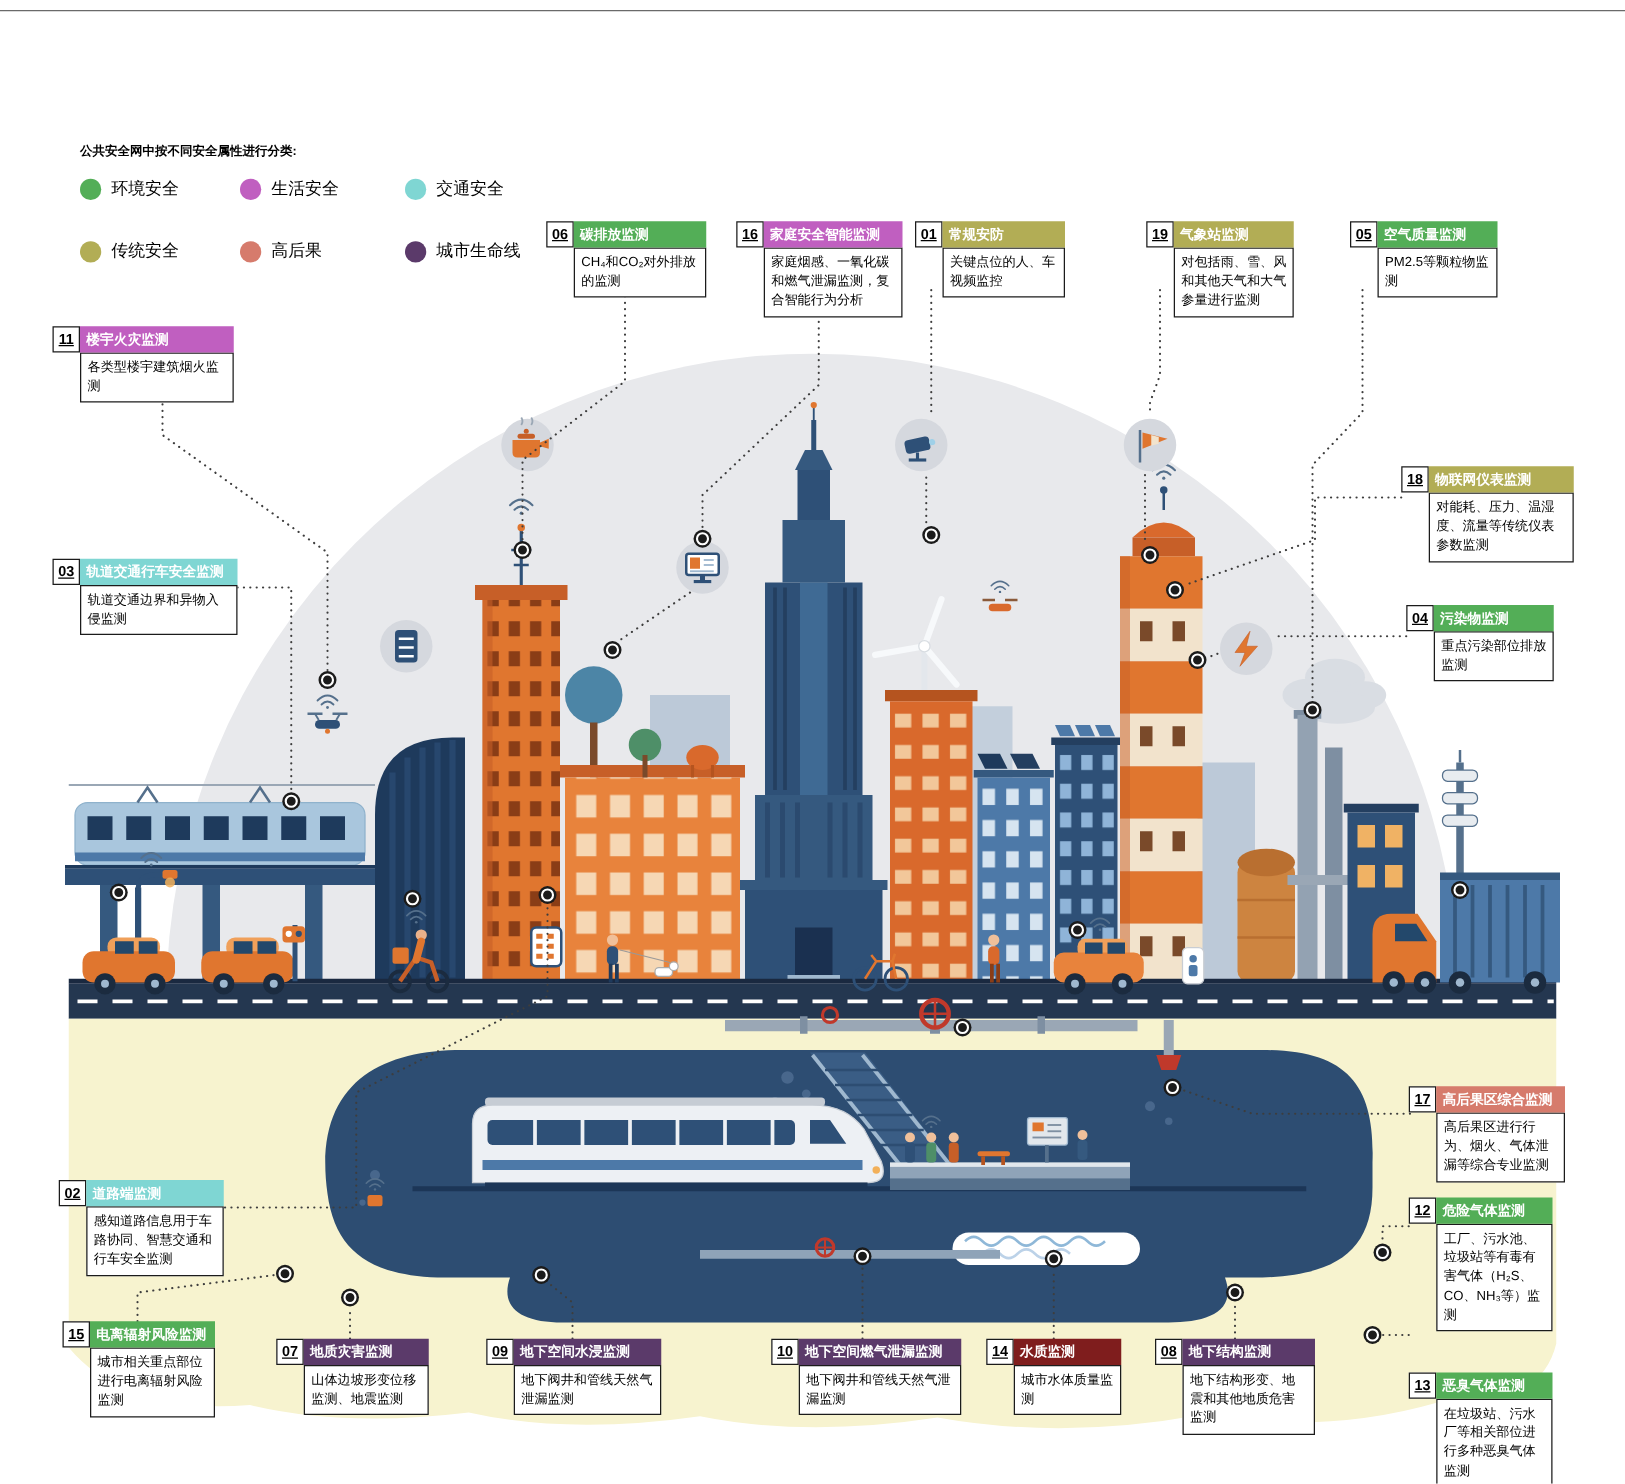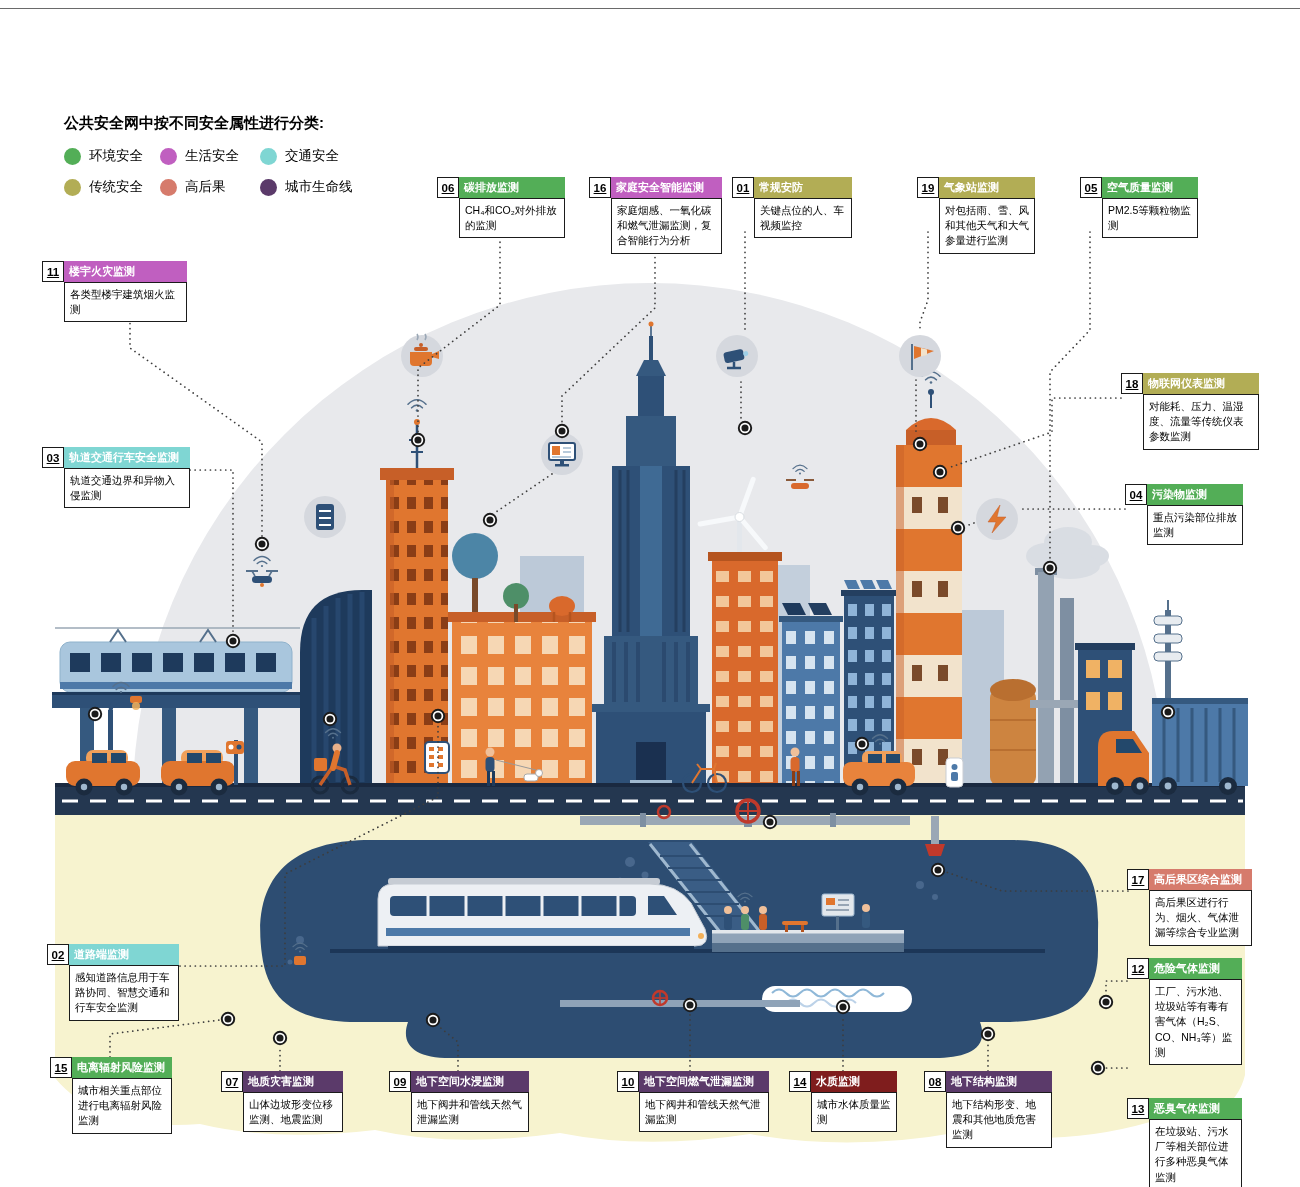--- a/index.html
+++ b/index.html
@@ -3,22 +3,22 @@
 <meta charset="utf-8">
 <style>
   * { margin:0; padding:0; box-sizing:border-box; }
   html,body { background:#fff; }
   .stage { position:relative; width:1300px; height:1187px; background:#fff; overflow:hidden;
            font-family:"Liberation Sans","DejaVu Sans",sans-serif; color:#000; }
   .top-rule { position:absolute; top:8px; left:0; width:100%; border-top:1.5px solid #6a6a6a; }
   .main-title { position:absolute; top:36px; left:0; width:100%; text-align:center;
                 font-size:52px; font-weight:900; letter-spacing:3px; }
   .legend { position:absolute; left:64px; top:114px; }
-  .legend-heading { font-size:15px; font-weight:700; margin-bottom:14px; }
-  .legend-grid { display:grid; grid-template-columns:96px 100px 134px; row-gap:13px; }
+  .legend-heading { font-size:10px; font-weight:700; margin-bottom:14px; }
+  .legend-grid { display:grid; grid-template-columns:96px 100px 134px; row-gap:13px;gap:32px; }
   .legend-item { display:flex; align-items:center; gap:8px; font-size:13.5px; }
   .legend-dot { width:17px; height:17px; border-radius:50%; flex:0 0 17px; }
   svg.city { position:absolute; inset:0; }
   .callout { position:absolute; }
   .c-head { display:flex; align-items:stretch; height:21px; }
   .badge { flex:0 0 22px; width:22px; background:#fff; border:1.5px solid #1b1b1b;
            display:flex; align-items:center; justify-content:center; font-size:11.5px; font-weight:700;text-decoration:underline; }
   .bar { flex:1; display:flex; align-items:center; padding:0 5px; color:#fff;
          font-size:11px; font-weight:700; white-space:nowrap; overflow:hidden; }
   .c-body { margin-left:22px; background:#fff; border:1.3px solid #1b1b1b;

